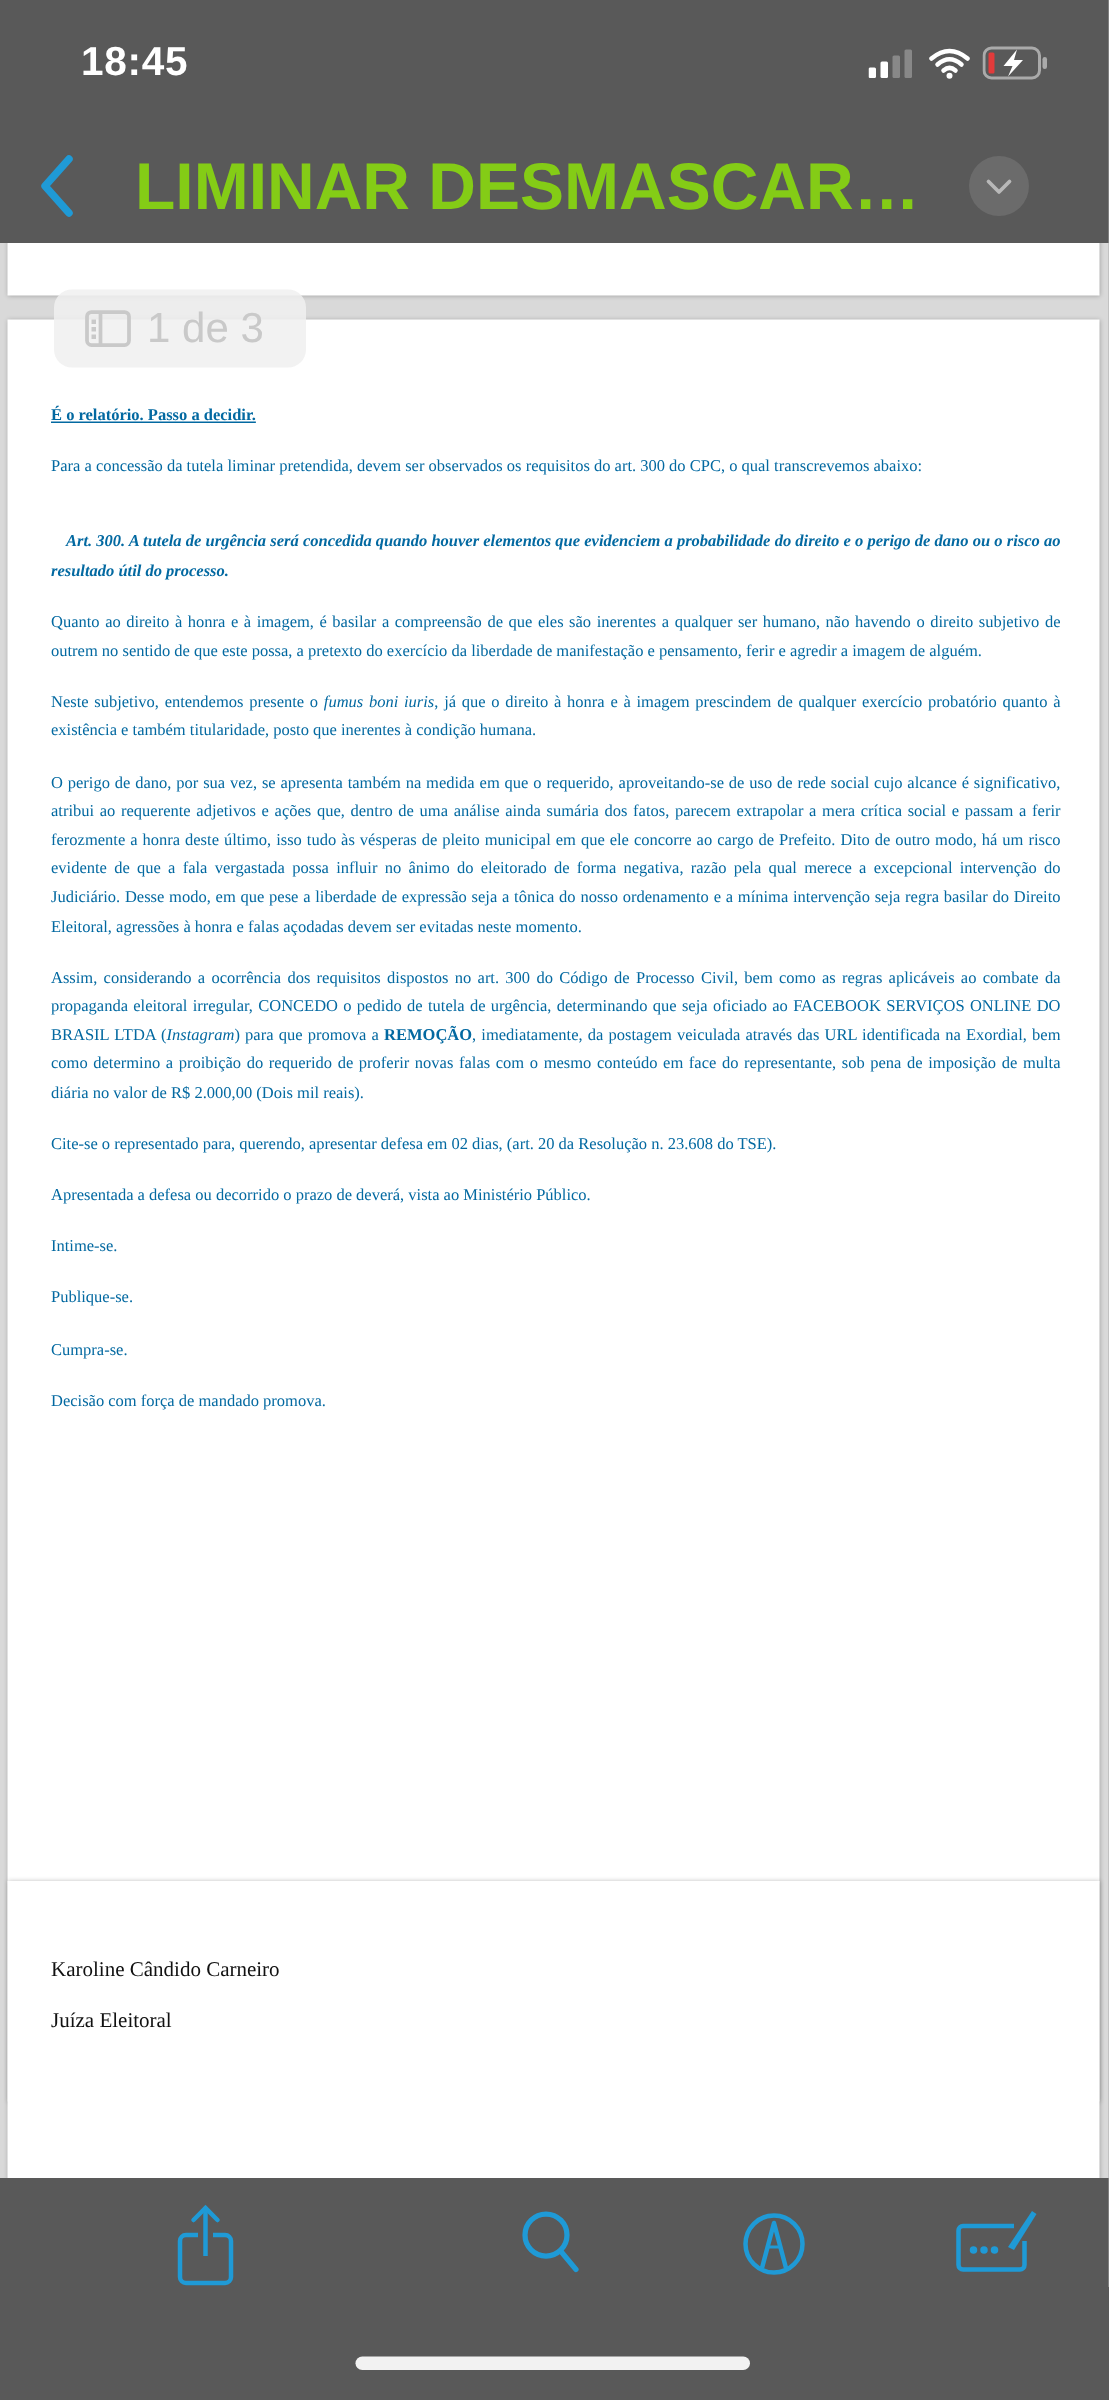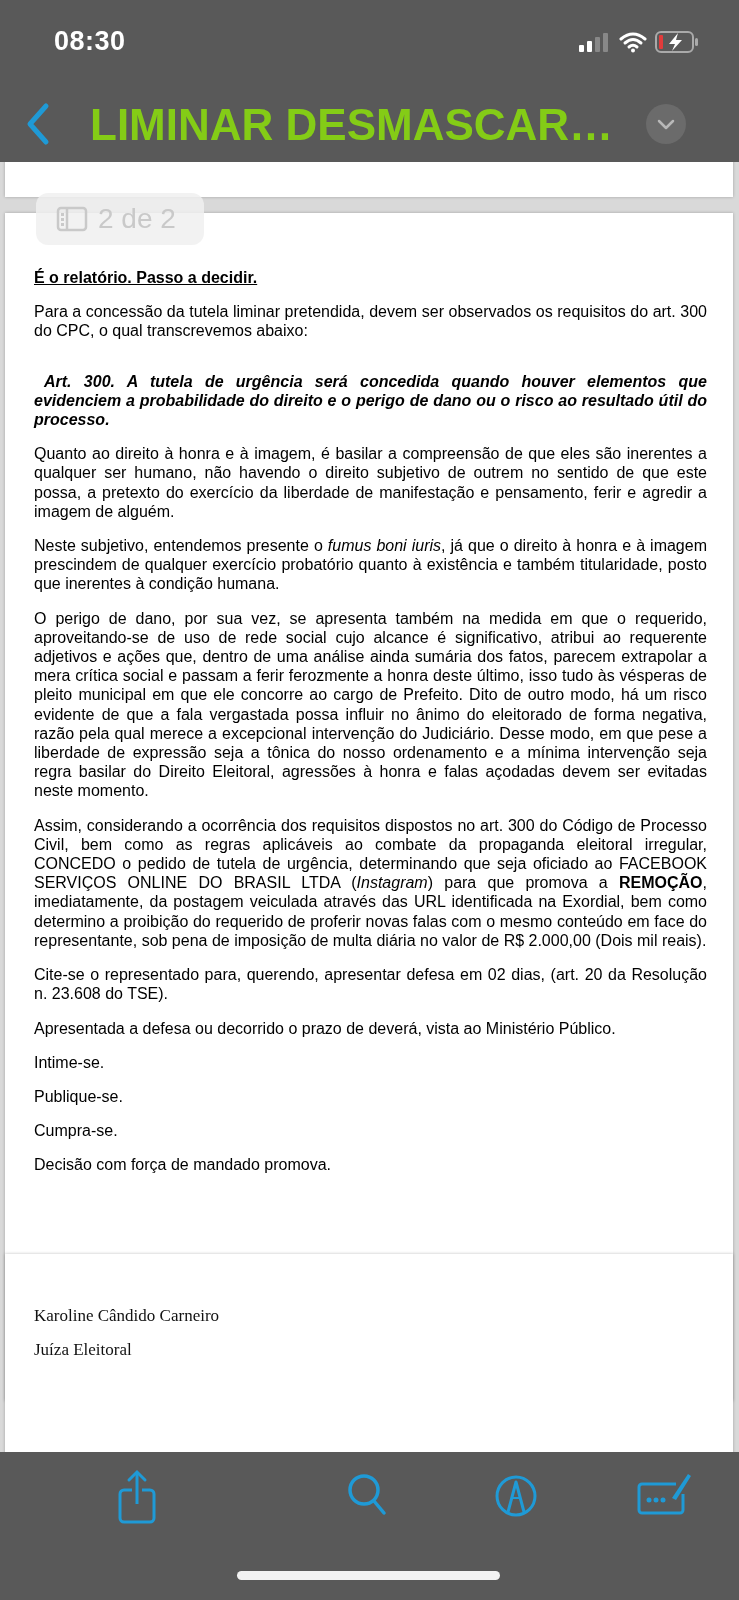--- a/index.html
+++ b/index.html
@@ -44,41 +44,41 @@
   .page-cur { top:51px; height:1188px; }
   .page-next { top:1092px; height:200px; }
   .page-indicator {
     position:absolute; left:36px; top:193px; width:168px; height:52px;
     background:rgba(240,240,240,0.85); border-radius:12px;
     display:flex; align-items:center; gap:10px; padding-left:20px; box-sizing:border-box;
     color:#c9c9c9; font-size:28px; z-index:5; cursor:pointer;
   }
   .page-text {
     position:absolute; left:29px; right:26px; top:55px;
-    font-family:Liberation Sans, sans-serif; font-size:16px; line-height:19.2px; color:#000000;
+    font-family:Liberation Serif, serif; font-size:11px; line-height:19.2px; color:#0369a1;
     text-align:justify;
   }
   .page-text p { margin:0 0 15px 0; }
   .page-text .heading { font-weight:bold; text-decoration:underline; }
   .page-text .quote { font-style:italic; font-weight:bold; text-indent:10px;margin-top:31px; }
-  .sig { position:absolute; left:29px; font-family:"Liberation Serif", serif; font-size:17px; color:#111; }
+  .sig { position:absolute; left:29px; font-family:"Liberation Serif", serif; font-size:14px; color:#111; }
   .toolbar {
     position:absolute; left:0; top:1452px; width:739px; height:148px; background:#595959;
   }
   .tool-btn { position:absolute; top:16px; width:52px; height:52px; cursor:pointer; }
   .home-indicator {
     position:absolute; left:237px; top:1571px; width:263px; height:9px;
     border-radius:5px; background:#f2f2f2;
   }
 </style>
 </head>
 <body>
 
 <div class="status-bar">
-  <span class="status-time">08:30</span>
+  <span class="status-time">18:45</span>
   <div class="status-icons">
     <svg width="32" height="20" viewBox="0 0 32 20">
       <rect x="0" y="13" width="5" height="7" rx="1" fill="#fff"></rect>
       <rect x="8" y="9" width="5" height="11" rx="1" fill="#fff"></rect>
       <rect x="16" y="5" width="5" height="15" rx="1" fill="#888"></rect>
       <rect x="24" y="1" width="5" height="19" rx="1" fill="#888"></rect>
     </svg>
     <svg width="28" height="22" viewBox="0 0 28 22">
       <path d="M2 8 Q14 -2 26 8" stroke="#fff" stroke-width="3" fill="none" stroke-linecap="round"></path>
       <path d="M6 12 Q14 5 22 12" stroke="#fff" stroke-width="3" fill="none" stroke-linecap="round"></path>
@@ -109,21 +109,21 @@
 </div>
 
 <div class="page-indicator">
   <svg width="32" height="26" viewBox="0 0 32 26">
     <rect x="2" y="2" width="28" height="22" rx="3" stroke="#c9c9c9" stroke-width="2.5" fill="none"></rect>
     <line x1="11" y1="2" x2="11" y2="24" stroke="#c9c9c9" stroke-width="2.5"></line>
     <rect x="5" y="7" width="3" height="3" fill="#c9c9c9"></rect>
     <rect x="5" y="12" width="3" height="3" fill="#c9c9c9"></rect>
     <rect x="5" y="17" width="3" height="3" fill="#c9c9c9"></rect>
   </svg>
-  <span>2 de 2</span>
+  <span>1 de 3</span>
 </div>
 
 <div class="doc-area">
   <div class="page page-prev"></div>
 
   <div class="page page-cur">
     <div class="page-text">
       <p class="heading">É o relatório. Passo a decidir.</p>
       <p>Para a concessão da tutela liminar pretendida, devem ser observados os requisitos do art. 300 do CPC, o qual transcrevemos abaixo:</p>
       <p class="quote">Art. 300. A tutela de urgência será concedida quando houver elementos que evidenciem a probabilidade do direito e o perigo de dano ou o risco ao resultado útil do processo.</p>

